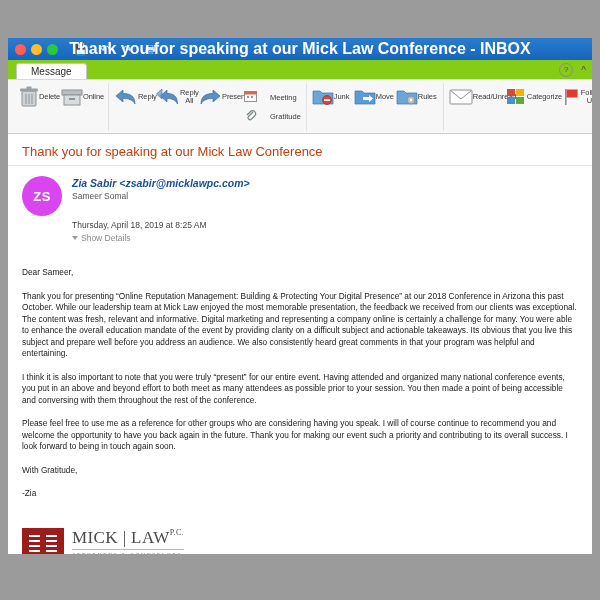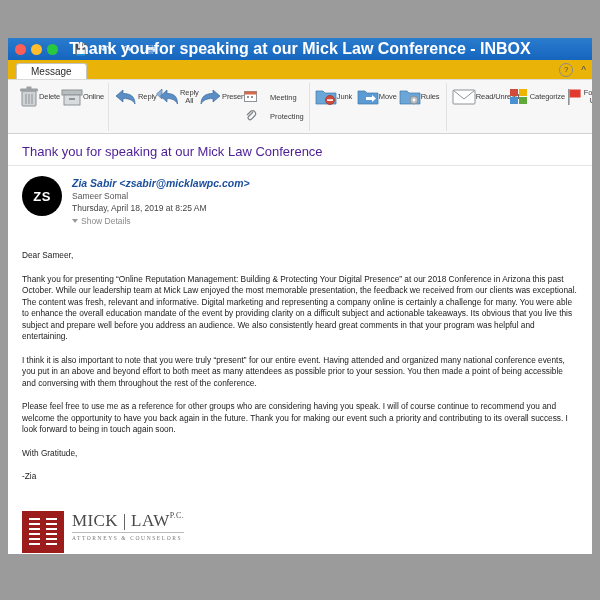--- a/index.html
+++ b/index.html
@@ -65,21 +65,21 @@
     left: 0; right: 0;
     text-align: center;
     font-size: 16px;
     color: #ffffff;
     font-weight: bold;
     pointer-events: none;
   }
   
   .tabstrip {
     height: 19px;
-    background: #eab308;
+    background: #84cc16;
     border-bottom: 1px solid #d9d9d9;
     display: flex;
     align-items: flex-end;
     position: relative;
   }
   .tab {
     margin-left: 8px;
     padding: 2px 14px 2px 14px;
     font-size: 10px;
     color: #2b2b2b;
@@ -162,32 +162,32 @@
     gap: 13px;
   }
   .stack .srow .lbl {
     font-size: 7.5px;
     color: #3a3a3a;
   }
   
   .subject-bar {
     padding: 10px 4px 6px 14px;
     font-size: 13px;
-    color: #4c1d95;
+    color: #c2410c;
     border-bottom: 1px solid #e6e6e6;
   }
   .sender-block {
     display: flex;
     padding: 10px 14px 4px 14px;
   }
   .avatar {
     width: 40px;
     height: 40px;
     border-radius: 50%;
-    background: #000000;
+    background: #d946ef;
     color: #ffffff;
     font-size: 13px;
     font-weight: bold;
     display: flex;
     align-items: center;
     justify-content: center;
     letter-spacing: 0.5px;
     flex: 0 0 auto;
   }
   .sender-meta {
@@ -201,21 +201,21 @@
     font-style: italic;
   }
   .sender-to {
     font-size: 8.5px;
     color: #555555;
     margin-top: 2px;
   }
   .sender-date {
     font-size: 8.5px;
     color: #444444;
-    margin-top: 2px;
+    margin-top: 19px;
   }
   .show-details {
     font-size: 8.5px;
     color: #8a8a8a;
     margin-top: 3px;
     display: flex;
     align-items: center;
     gap: 3px;
   }
   .caret-down {
@@ -384,21 +384,21 @@
               </svg>
             </span>
             <span class="lbl">Meeting</span>
           </div>
           <div class="srow">
             <span>
               <svg width="13" height="12" viewBox="0 0 13 12">
                 <path d="M9 3 L4.5 7.5 a2 2 0 0 0 2.8 2.8 L11 6.5 a3 3 0 0 0 -4.2 -4.2 L3 6" fill="none" stroke="#7b8387" stroke-width="1.2"></path>
               </svg>
             </span>
-            <span class="lbl">Protecting</span>
+            <span class="lbl">Gratitude</span>
           </div>
         </div>
       </div>
 
       <div class="rgroup">
         <div class="rbtn">
           <div class="glyph">
             <svg width="22" height="22" viewBox="0 0 22 22">
               <path d="M1 5 h7 l2 2 h11 v11 h-20 z" fill="#6aa6d8" stroke="#3f77a8" stroke-width="0.7"></path>
               <circle cx="15" cy="14" r="4.5" fill="#d14a3a" stroke="#9e2e22" stroke-width="0.7"></circle>

